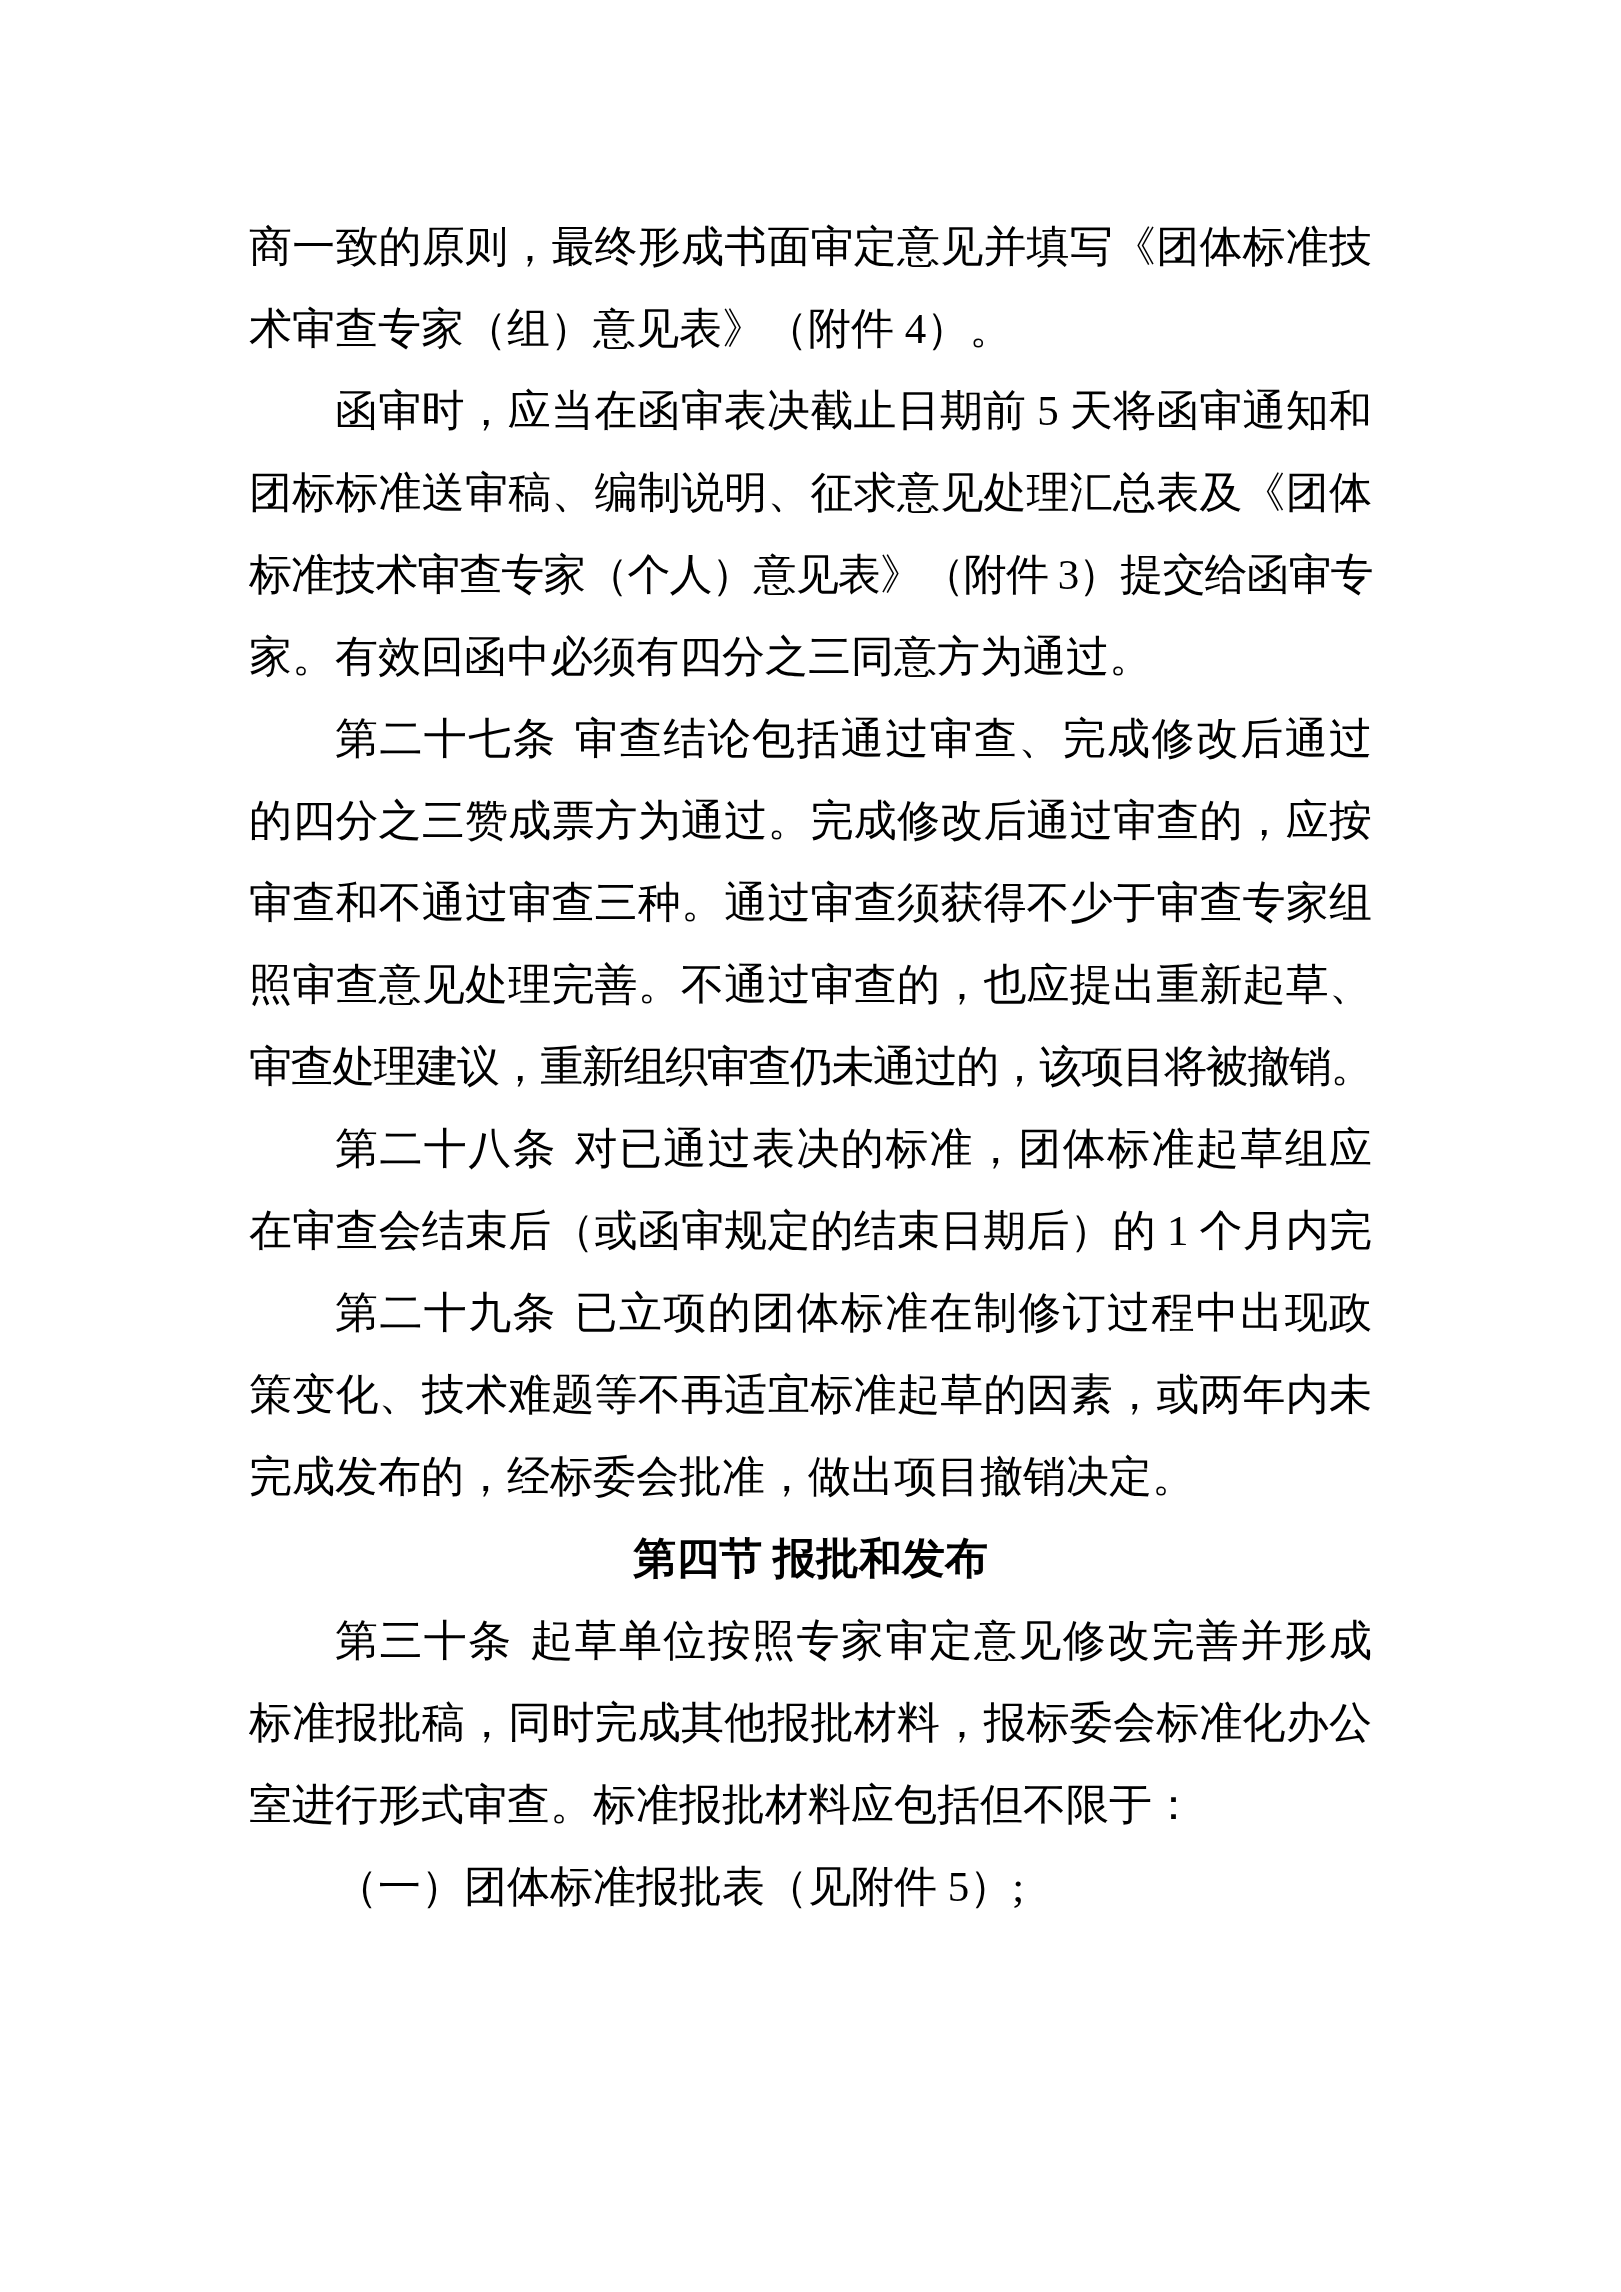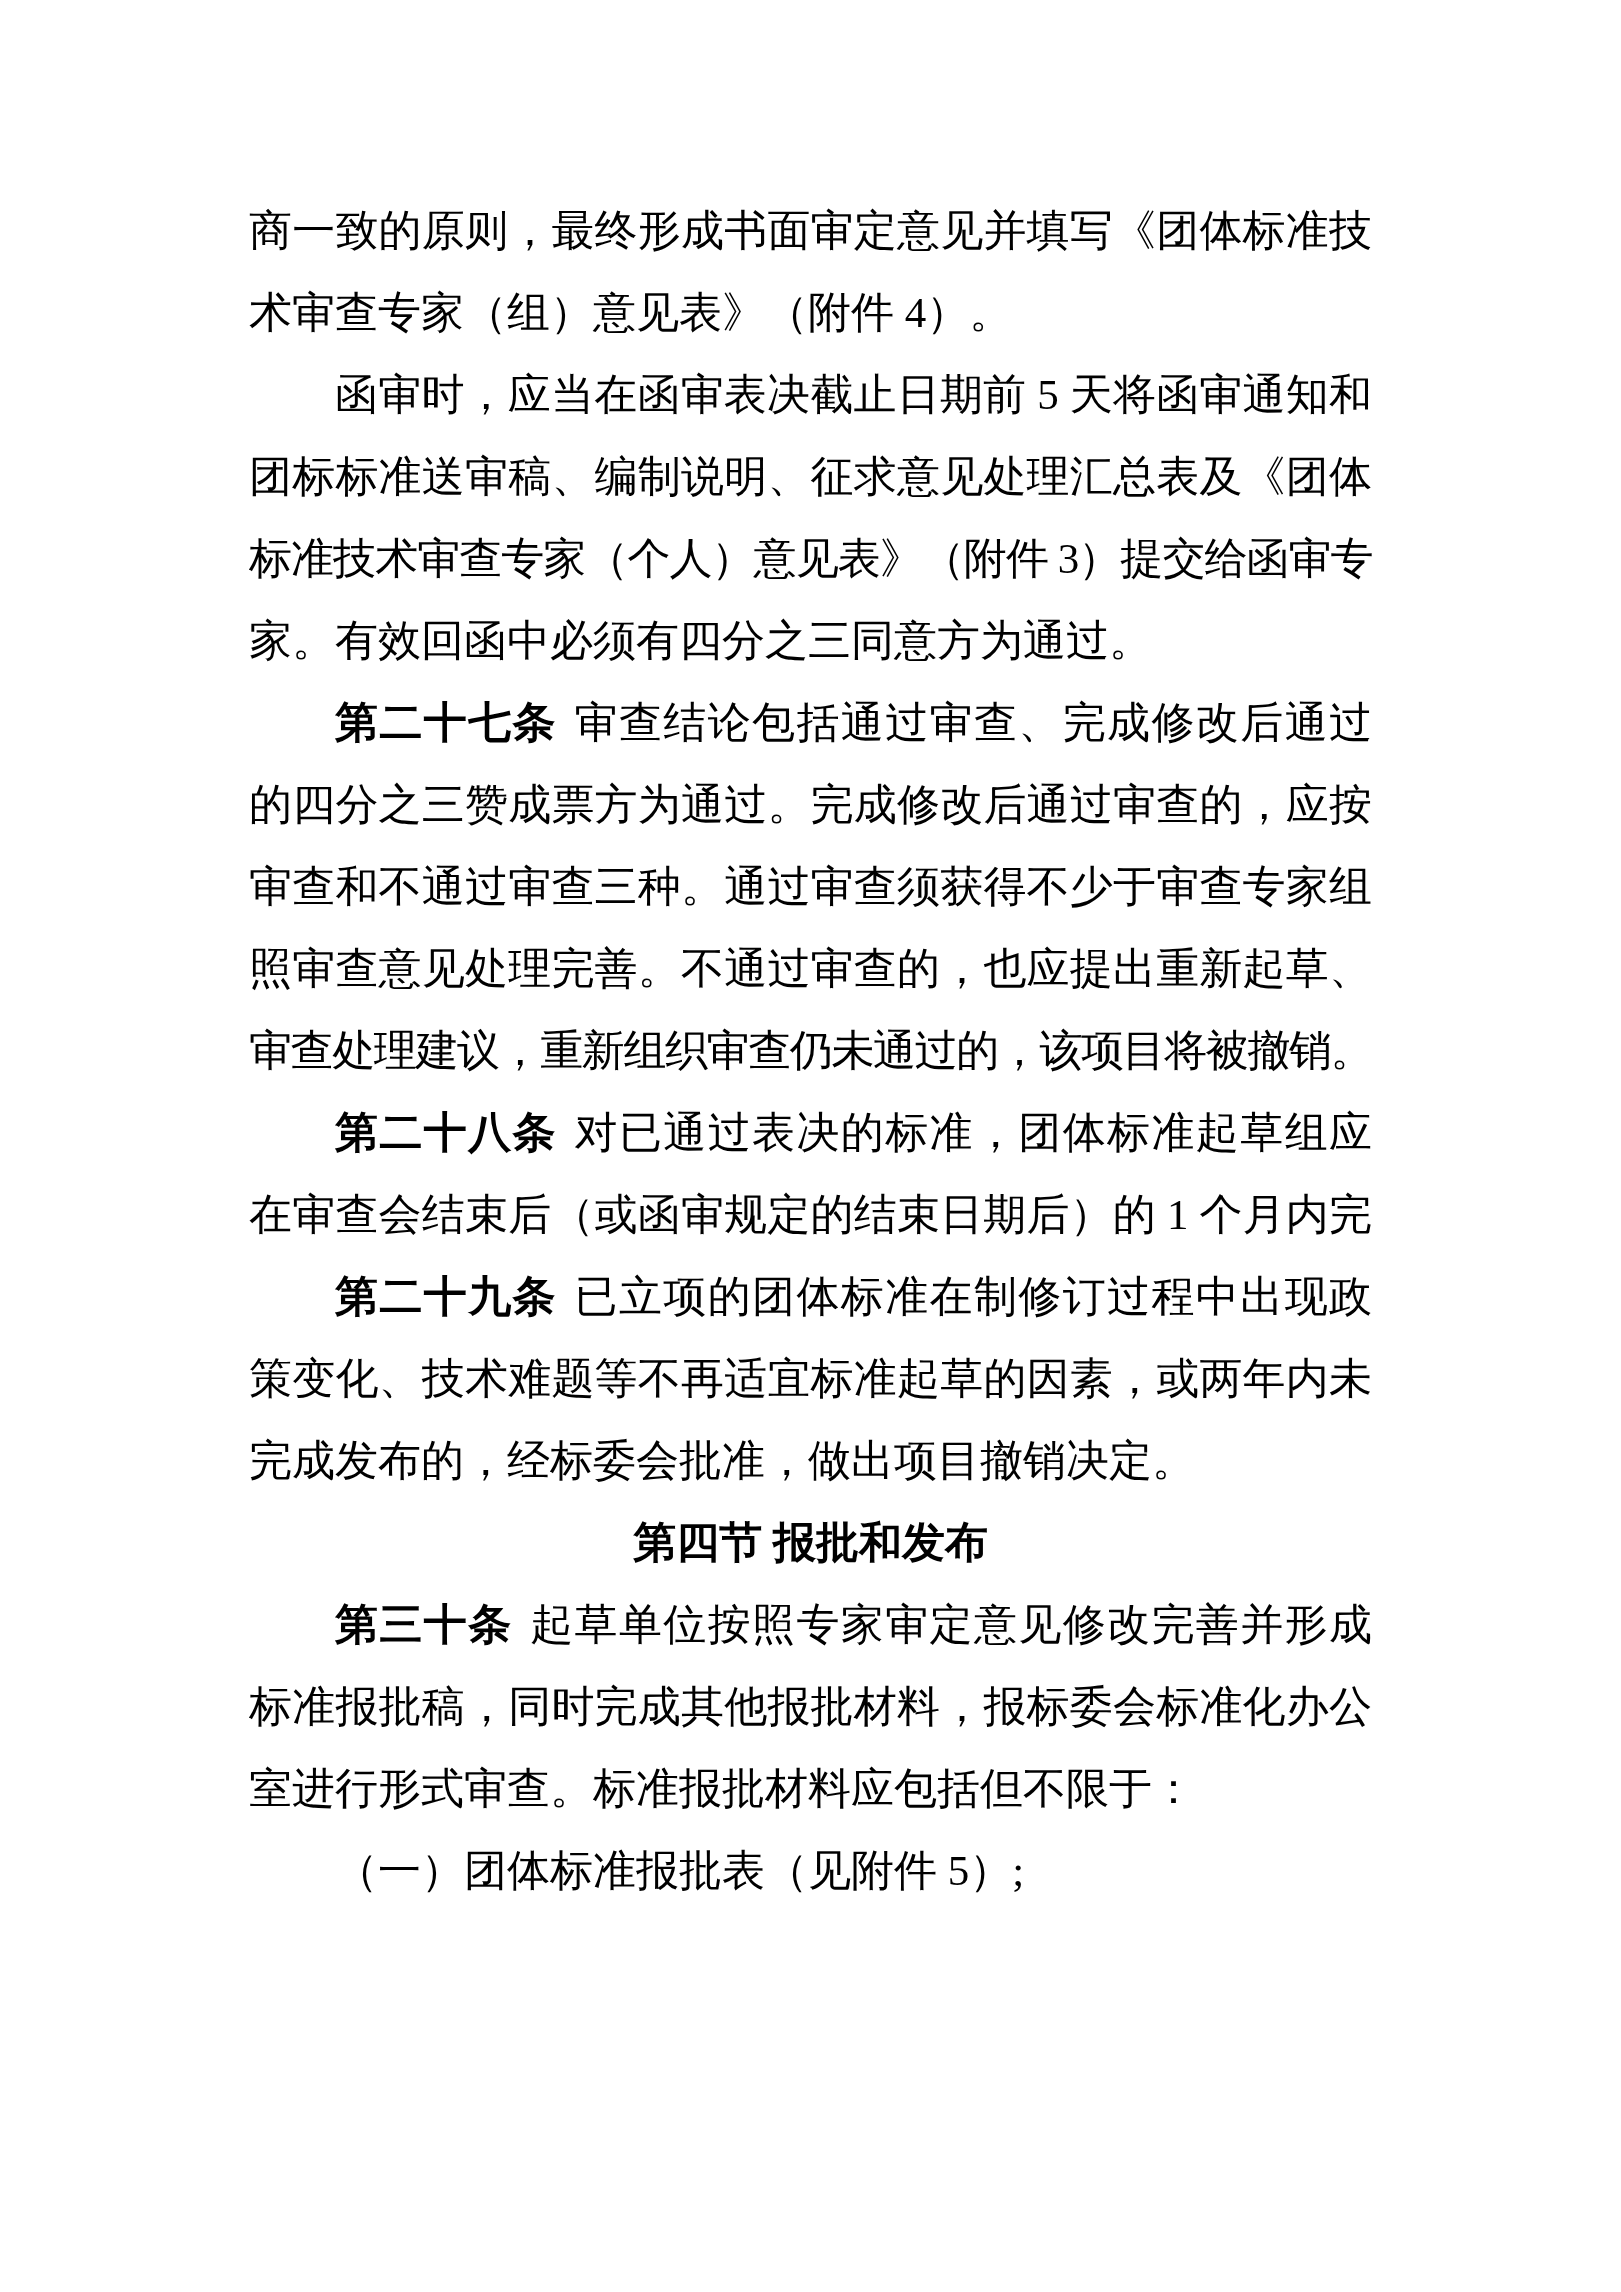--- a/index.html
+++ b/index.html
@@ -9,37 +9,37 @@
     width: 1621px;
     height: 2293px;
     background: #ffffff;
     overflow: hidden;
     font-family: "Liberation Serif", "DejaVu Serif", serif;
     color: #000000;
   }
   .content {
     position: absolute;
     left: 249px;
-    top: 190px;
+    top: 206px;
     width: 1123px;
   }
   .line {
     font-size: 43px;
     height: 82px;
     line-height: 82px;
     white-space: nowrap;
     font-weight: 400;
   }
   .line.justify { text-align: justify; text-align-last: justify; }
   .line.left { text-align: left; }
   .line.center { text-align: left; text-align-last: center; }
   .line.indent { text-indent: 86px; }
   .line.tight { letter-spacing: -1.6px; }
   .line.bold { font-weight: 700; }
-  .lead { font-weight: 700; margin-right: 17.6px; }
+  .lead { font-weight: 400; margin-right: 17.6px; }
 </style>
 </head>
 <body>
 
 <div class="page">
   <div class="content">
       <div class="line justify">商一致的原则，最终形成书面审定意见并填写《团体标准技</div>
       <div class="line left">术审查专家（组）意见表》（附件 4）。</div>
       <div class="line justify indent">函审时，应当在函审表决截止日期前 5 天将函审通知和</div>
       <div class="line justify">团标标准送审稿、编制说明、征求意见处理汇总表及《团体</div>

